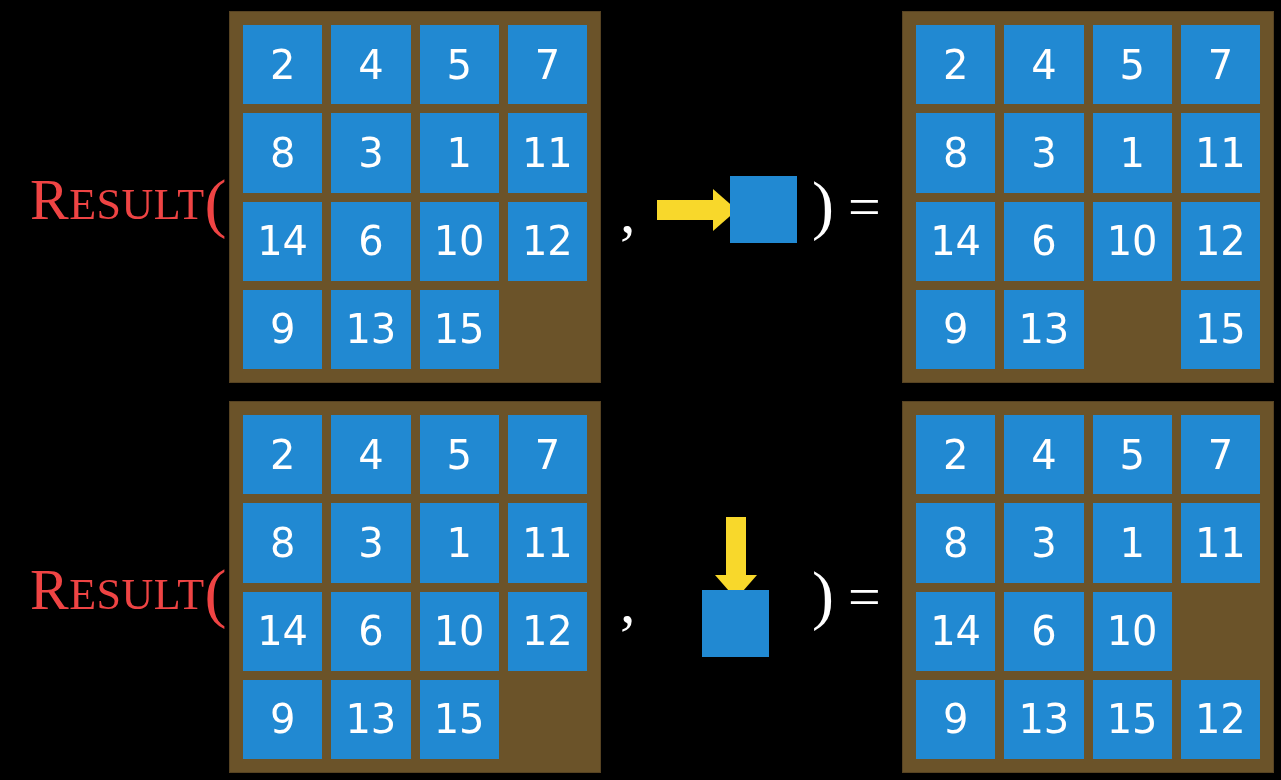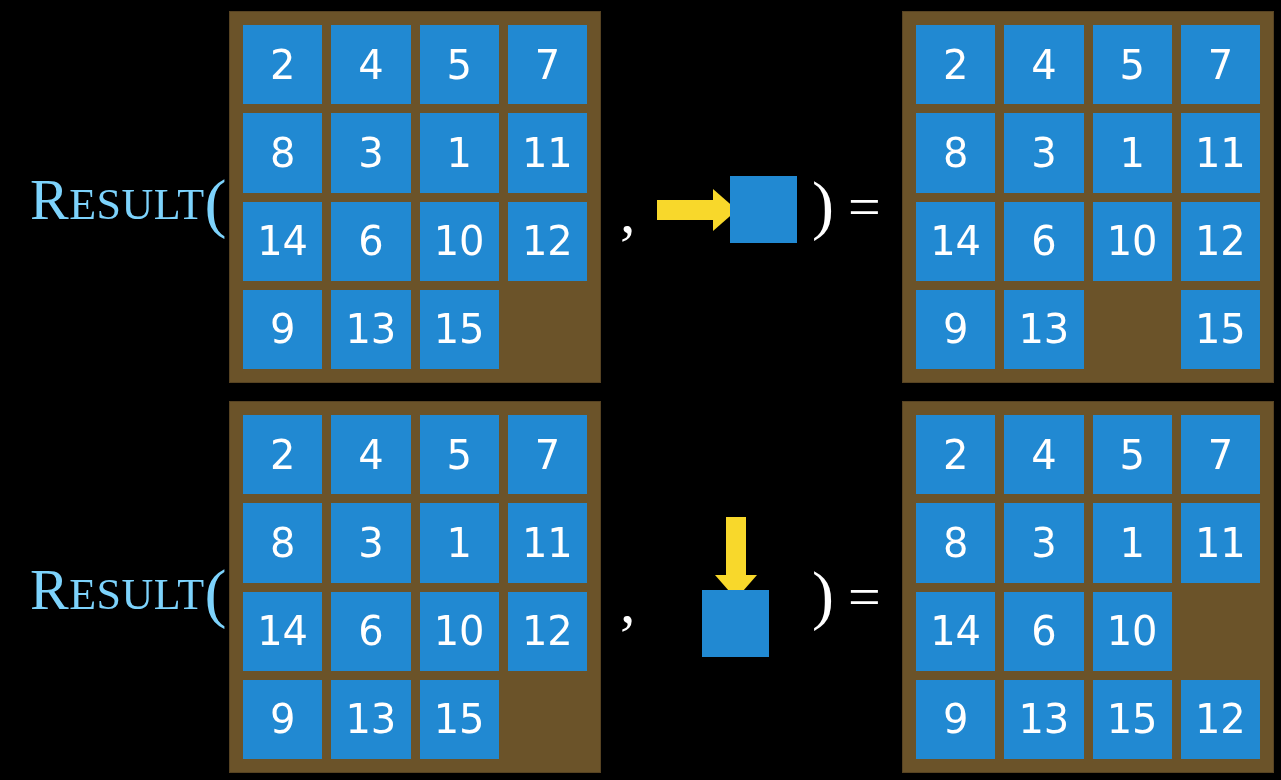--- a/index.html
+++ b/index.html
@@ -16,21 +16,21 @@
   .stage {
     position: relative;
     width: 1281px;
     height: 780px;
     background: #000000;
   }
 
   
   .result-label {
     position: absolute;
-    color: #7dd3fc;
+    color: #ef4444;
     font-family: "Liberation Serif", serif;
     font-weight: 400;
     white-space: nowrap;
     letter-spacing: 0.5px;
     line-height: 1;
   }
   .result-label .big {
     font-size: 58px;
   }
   .result-label .small {

